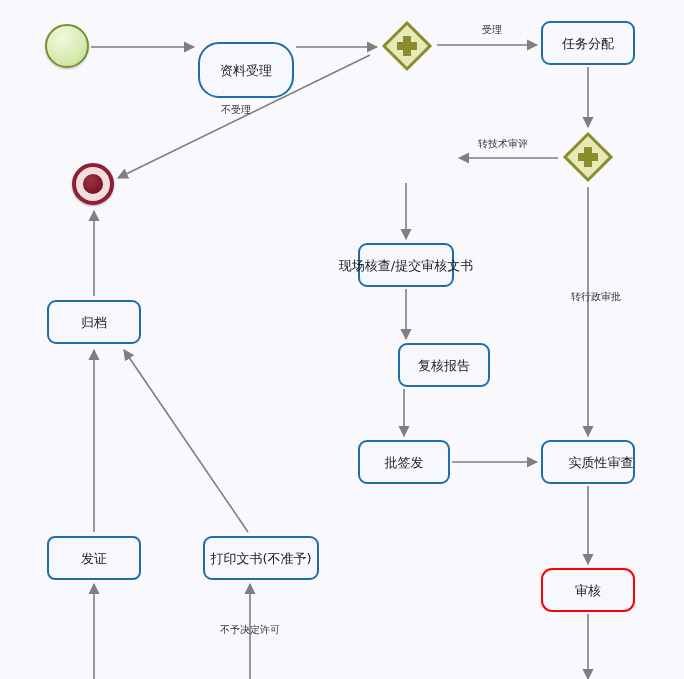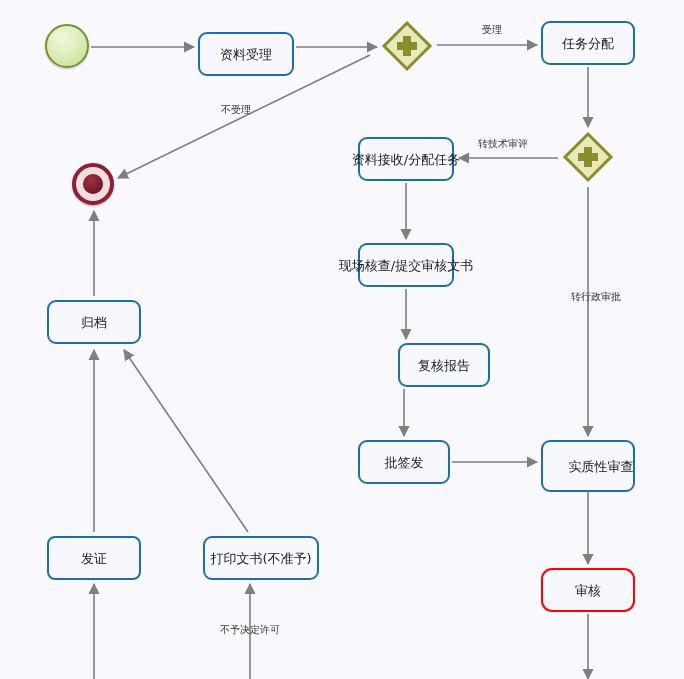--- a/index.html
+++ b/index.html
@@ -135,45 +135,42 @@
     </svg>
   </div>
 
   <div class="gateway" style="left:562px; top:131px; width:52px; height:52px;">
     <svg width="52" height="52" viewBox="0 0 52 52">
       <polygon points="26,3 49,26 26,49 3,26" fill="#e7e9b8" stroke="#8b8c2b" stroke-width="3"></polygon>
       <path d="M22 16 h8 v6 h6 v8 h-6 v6 h-8 v-6 h-6 v-8 h6 z" fill="#8b8c2b"></path>
     </svg>
   </div>
 
-  <div class="task" style="left:198px; top:32px; width:96px; height:44px;">
+  <div class="task" style="left:198px; top:42px; width:96px; height:56px;border-radius:21px;">
     <span class="tasklabel">资料受理</span>
   </div>
 
   <div class="task" style="left:541px; top:21px; width:94px; height:44px;">
     <span class="tasklabel">任务分配</span>
   </div>
 
-  <div class="task" style="left:358px; top:137px; width:96px; height:44px;">
-    <span class="tasklabel">资料接收/分配任务</span>
-  </div>
 
   <div class="task" style="left:358px; top:243px; width:96px; height:44px;">
     <span class="tasklabel">现场核查/提交审核文书</span>
   </div>
 
   <div class="task" style="left:358px; top:343px; width:92px; height:44px;margin-left:40px;">
     <span class="tasklabel">复核报告</span>
   </div>
 
   <div class="task" style="left:358px; top:440px; width:92px; height:44px;">
     <span class="tasklabel">批签发</span>
   </div>
 
-  <div class="task" style="left:541px; top:440px; width:94px; height:52px;padding-left:26px;">
+  <div class="task" style="left:541px; top:440px; width:94px; height:44px;padding-left:26px;">
     <span class="tasklabel">实质性审查</span>
   </div>
 
   <div class="task alert" style="left:541px; top:568px; width:94px; height:44px;">
     <span class="tasklabel">审核</span>
   </div>
 
   <div class="task" style="left:47px; top:300px; width:94px; height:44px;">
     <span class="tasklabel">归档</span>
   </div>

